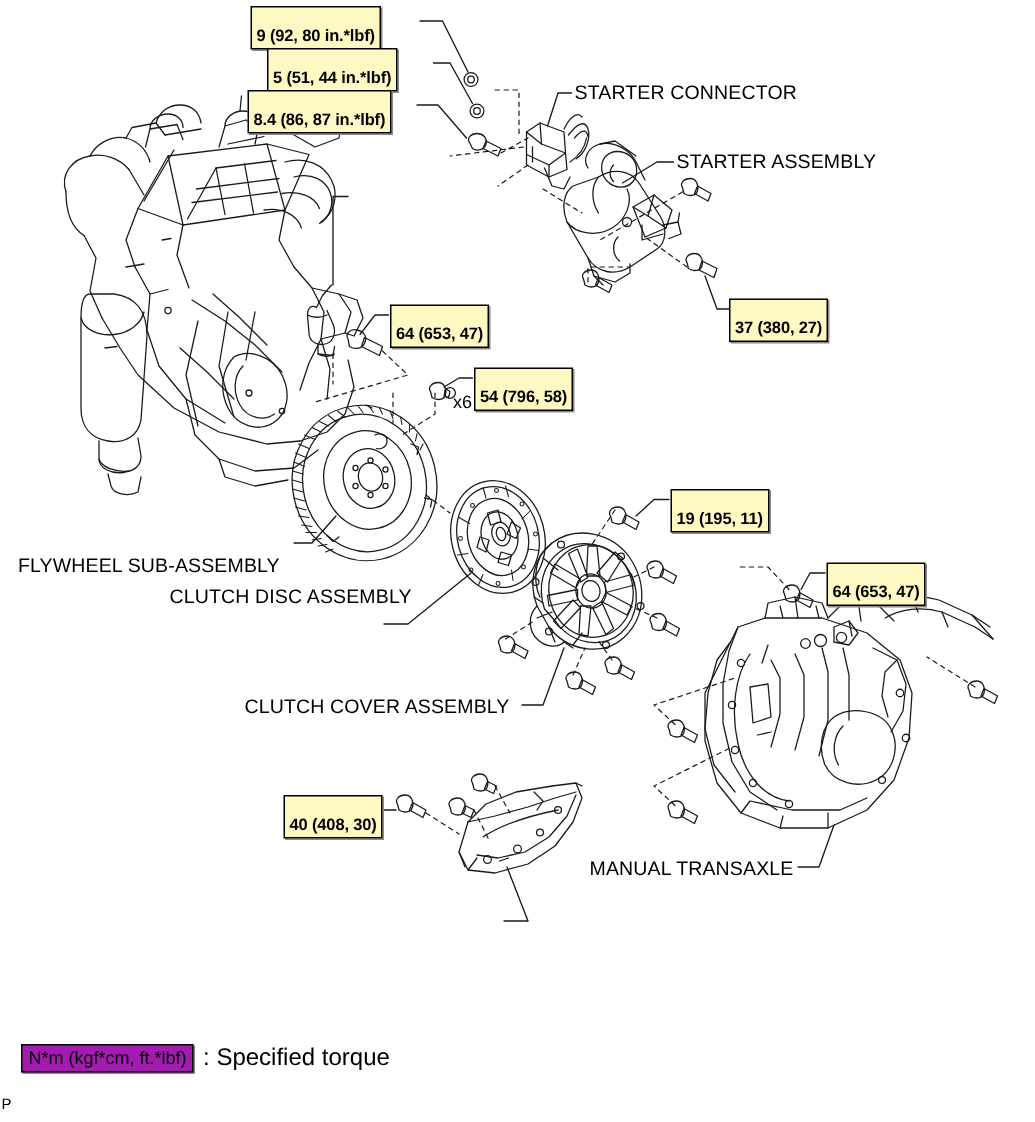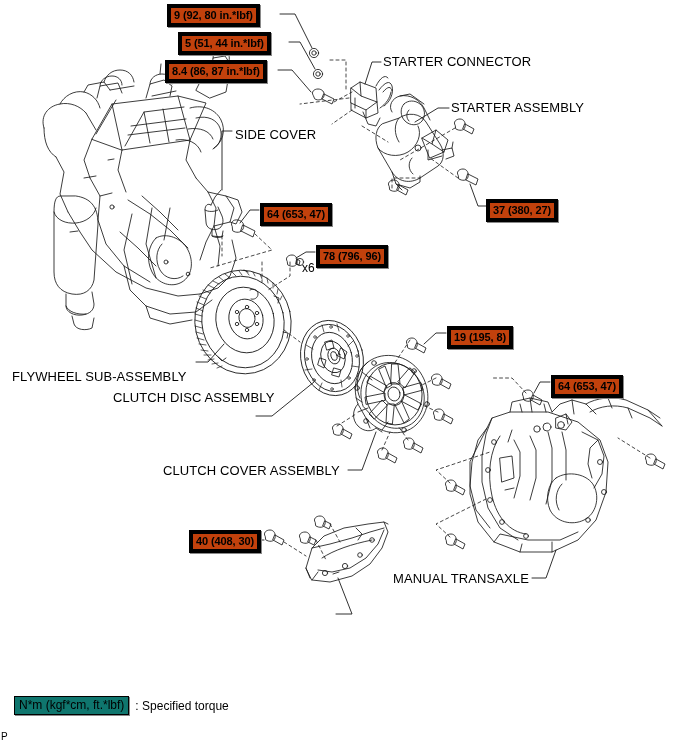--- a/index.html
+++ b/index.html
@@ -27,26 +27,26 @@
     position: absolute;
     left: 0; top: 0;
     width: 690px;
     height: 748px;
     overflow: visible;
   }
 
   
   .torque-box {
     position: absolute;
-    border: 4px solid #000000;
-    background: #c2410c;
+    border: 1px solid #000000;
+    background: #fef9c3;
     font-size: 11px;
     font-weight: bold;
     line-height: 12px;
-    padding: 1px 3px 2px 3px;
+    padding: 13px 3px 2px 3px;
     white-space: nowrap;
     box-shadow: 1px 1px 0 0 #8a8a8a;
     letter-spacing: -0.1px;
   }
 
   
   .part-label {
     position: absolute;
     font-size: 13px;
     line-height: 16px;
@@ -66,29 +66,29 @@
   
   #legend {
     position: absolute;
     left: 14px;
     top: 696px;
     display: flex;
     align-items: center;
   }
   #legend .legend-box {
     border: 1px solid #000;
-    background: #0f766e;
+    background: #a21caf;
     font-size: 12px;
     line-height: 14px;
     padding: 1px 4px 2px 4px;
     white-space: nowrap;
     box-shadow: 1px 1px 0 0 #8a8a8a;
   }
   #legend .legend-text {
-    font-size: 12px;
+    font-size: 16px;
     line-height: 14px;
     margin-left: 6px;
     white-space: nowrap;
   }
 
   #page-mark {
     position: absolute;
     left: 1px;
     top: 731px;
     font-size: 10px;
@@ -611,31 +611,30 @@
       </g>
 
     </g>
   </svg>
 
   <div class="torque-box" style="left:167px; top:4px;">9 (92, 80 in.*lbf)</div>
   <div class="torque-box" style="left:178px; top:32px;">5 (51, 44 in.*lbf)</div>
   <div class="torque-box" style="left:165px; top:60px;">8.4 (86, 87 in.*lbf)</div>
   <div class="torque-box" style="left:486px; top:199px;text-align:center;">37 (380, 27)</div>
   <div class="torque-box" style="left:260px; top:203px;">64 (653, 47)</div>
-  <div class="torque-box" style="left:316px; top:245px;">78 (796, 96)</div>
-  <div class="torque-box" style="left:447px; top:326px;">19 (195, 8)</div>
+  <div class="torque-box" style="left:316px; top:245px;">54 (796, 58)</div>
+  <div class="torque-box" style="left:447px; top:326px;">19 (195, 11)</div>
   <div class="torque-box" style="left:551px; top:375px;">64 (653, 47)</div>
   <div class="torque-box" style="left:189px; top:530px;">40 (408, 30)</div>
 
   <div class="part-label" style="left:383px; top:54px;">STARTER CONNECTOR</div>
 
   <div class="part-label" style="left:451px; top:100px;">STARTER ASSEMBLY</div>
 
   <div class="part-label two-line" style="left:235px; top:127px; width:150px;">
-    <div>SIDE COVER</div>
   </div>
 
   <div class="part-label" style="left:12px; top:357px;margin-top:12px;">FLYWHEEL SUB-ASSEMBLY</div>
 
   <div class="part-label" style="left:113px; top:390px;">CLUTCH DISC ASSEMBLY</div>
 
   <div class="part-label" style="left:163px; top:463px;">CLUTCH COVER ASSEMBLY</div>
 
   <div class="part-label two-line" style="left:393px; top:571px; width:150px;">
     <div>MANUAL TRANSAXLE</div>

